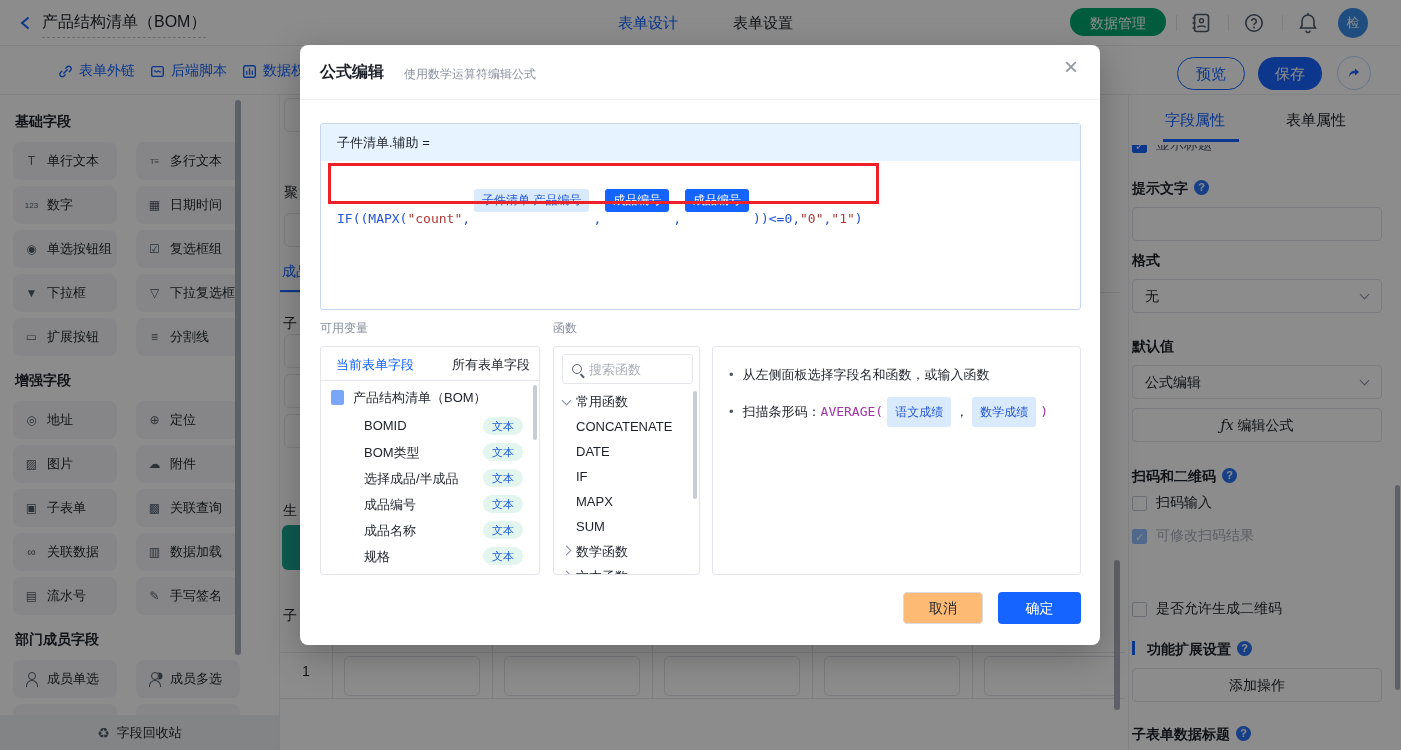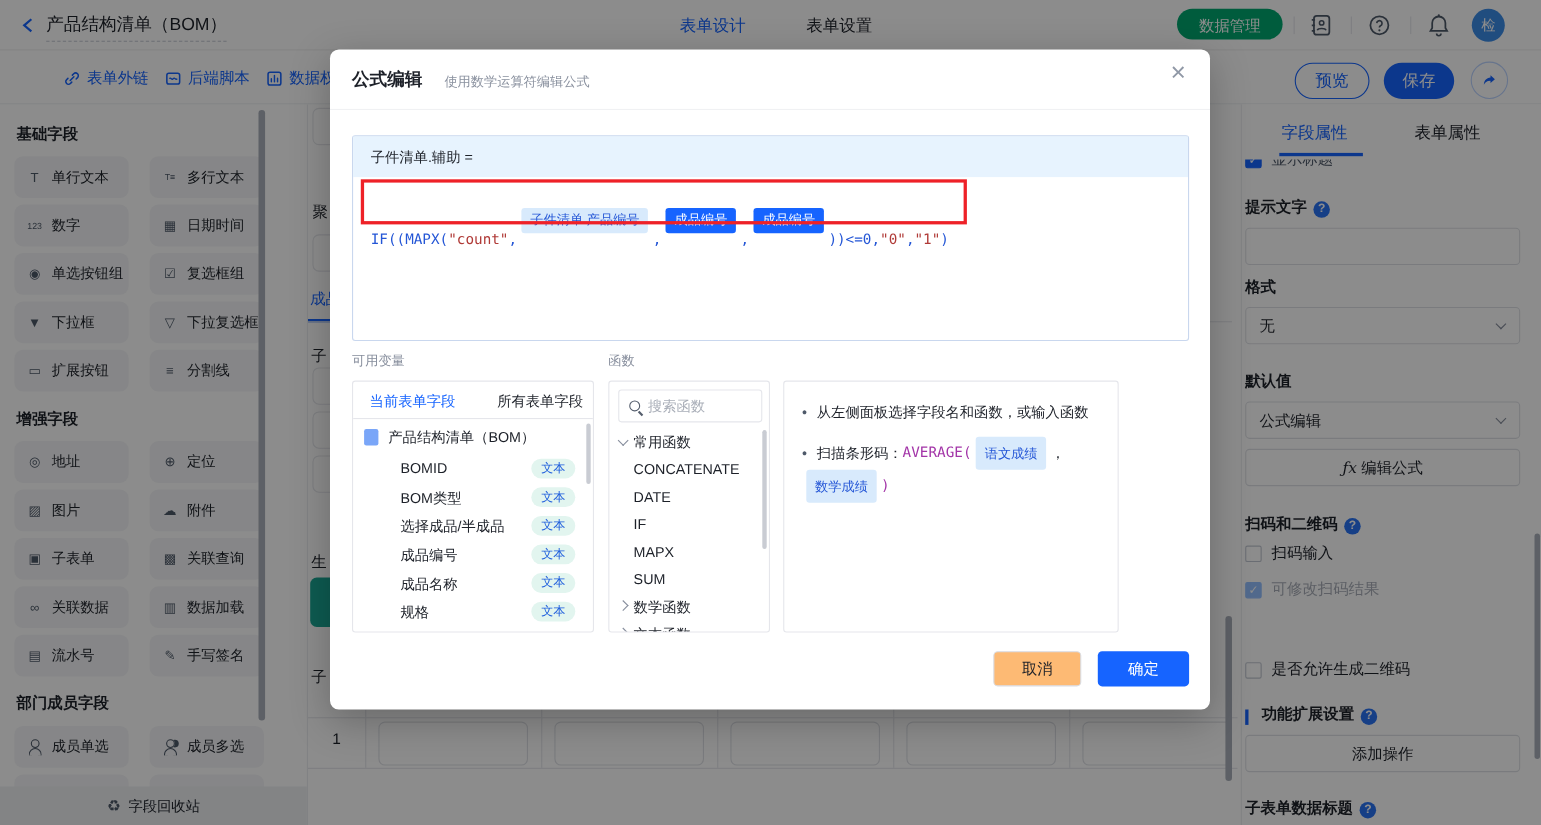--- a/index.html
+++ b/index.html
@@ -43,21 +43,21 @@
   .cv-input { position:absolute; border:1px solid #e5e6eb; border-radius:6px; background:#fff; }
   .cv-label { position:absolute; font-size:14px; }
   .hline { position:absolute; height:1px; background:#e5e6eb; }
   .vline { position:absolute; width:1px; background:#e5e6eb; }
   .cellbox { position:absolute; top:561px; width:136px; height:40px; border:1px solid #dfe1e6; border-radius:6px; }
 
   
   .rpanel { position:absolute; left:1128px; top:95px; width:273px; height:655px; background:#fff; border-left:1px solid #ebedf0; }
   .rp-tabs { position:absolute; left:0; top:0; width:100%; height:50px; background:#fff; z-index:2; }
   .rp-tab { position:absolute; top:16px; font-size:15px; }
-  .rp-label { position:absolute; font-size:14px; font-weight:bold; display:flex; align-items:flex-end; gap:6px; }
+  .rp-label { position:absolute; font-size:14px; font-weight:bold; display:flex; align-items:flex-start; gap:6px; }
   .rp-input, .rp-select, .rp-btn { position:absolute; left:3px; width:250px; height:34px; border:1px solid #dfe1e6; border-radius:4px; background:#fff; font-size:14px; }
   .rp-select span.val { position:absolute; left:12px; top:8px; }
   .rp-btn { text-align:center; line-height:32px; }
   .cbrow { position:absolute; left:3px; display:flex; align-items:center; gap:9px; font-size:14px; }
   .cb { width:15px; height:15px; border:1px solid #c2c7d1; border-radius:2px; background:#fff; flex:none; display:inline-block; }
   .cb.on { border-color:#94bfff; background:#94bfff; color:#fff; font-size:11px; line-height:14px; text-align:center; }
   .cb.on::after { content:"✓"; }
   .cb.on.primary { border-color:#1664ff; background:#1664ff; }
   .muted { color:#a9aeb8; }
   .blue-bar { display:inline-block; width:3px; height:14px; background:#1664ff; margin-right:6px; }
@@ -474,21 +474,21 @@
           <span class="glabel">数学函数</span>
         </div>
         <div class="frow">
           <span class="chev right"></span>
           <span class="glabel">文本函数</span>
         </div>
       </div>
     <div class="scroll-thumb" style="right:2px;top:44px;width:4px;height:108px;background:#c9ccd3"></div>
   </div>
 
-  <div class="m-panel tips" style="left:412px;width:305px">
+  <div class="m-panel tips" style="left:412px;width:369px">
     <div class="tip-line">
       <span>从左侧面板选择字段名和函数，或输入函数</span>
     </div>
     <div class="tip-line">
       <span>扫描条形码：</span>
       <span class="tk-fn">AVERAGE(</span>
       <span class="tk-chip-light">语文成绩</span>
       <span>，</span>
       <span class="tk-chip-light">数学成绩</span>
       <span class="tk-fn">)</span>

